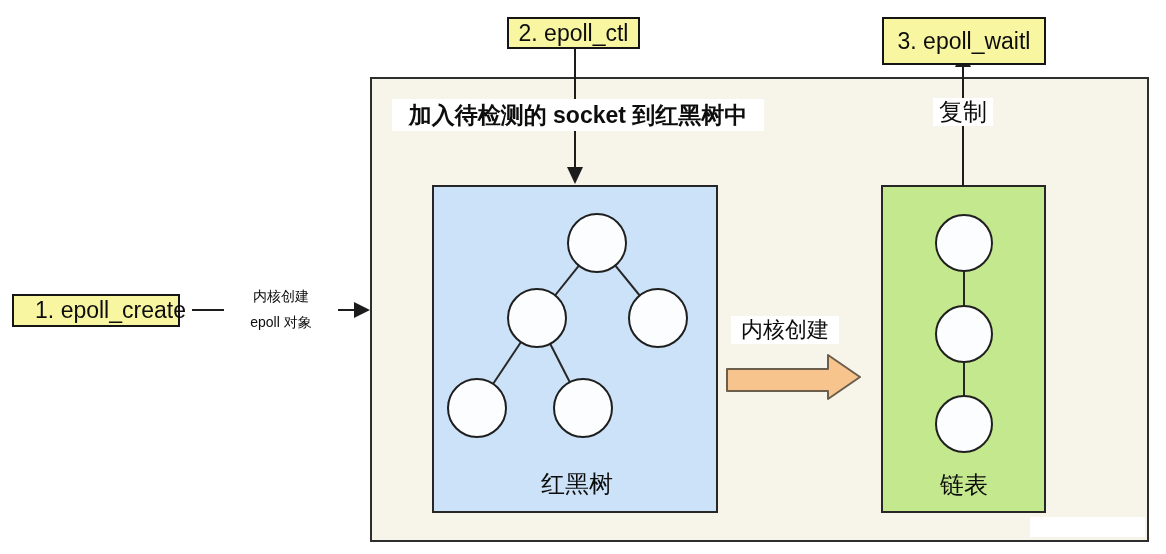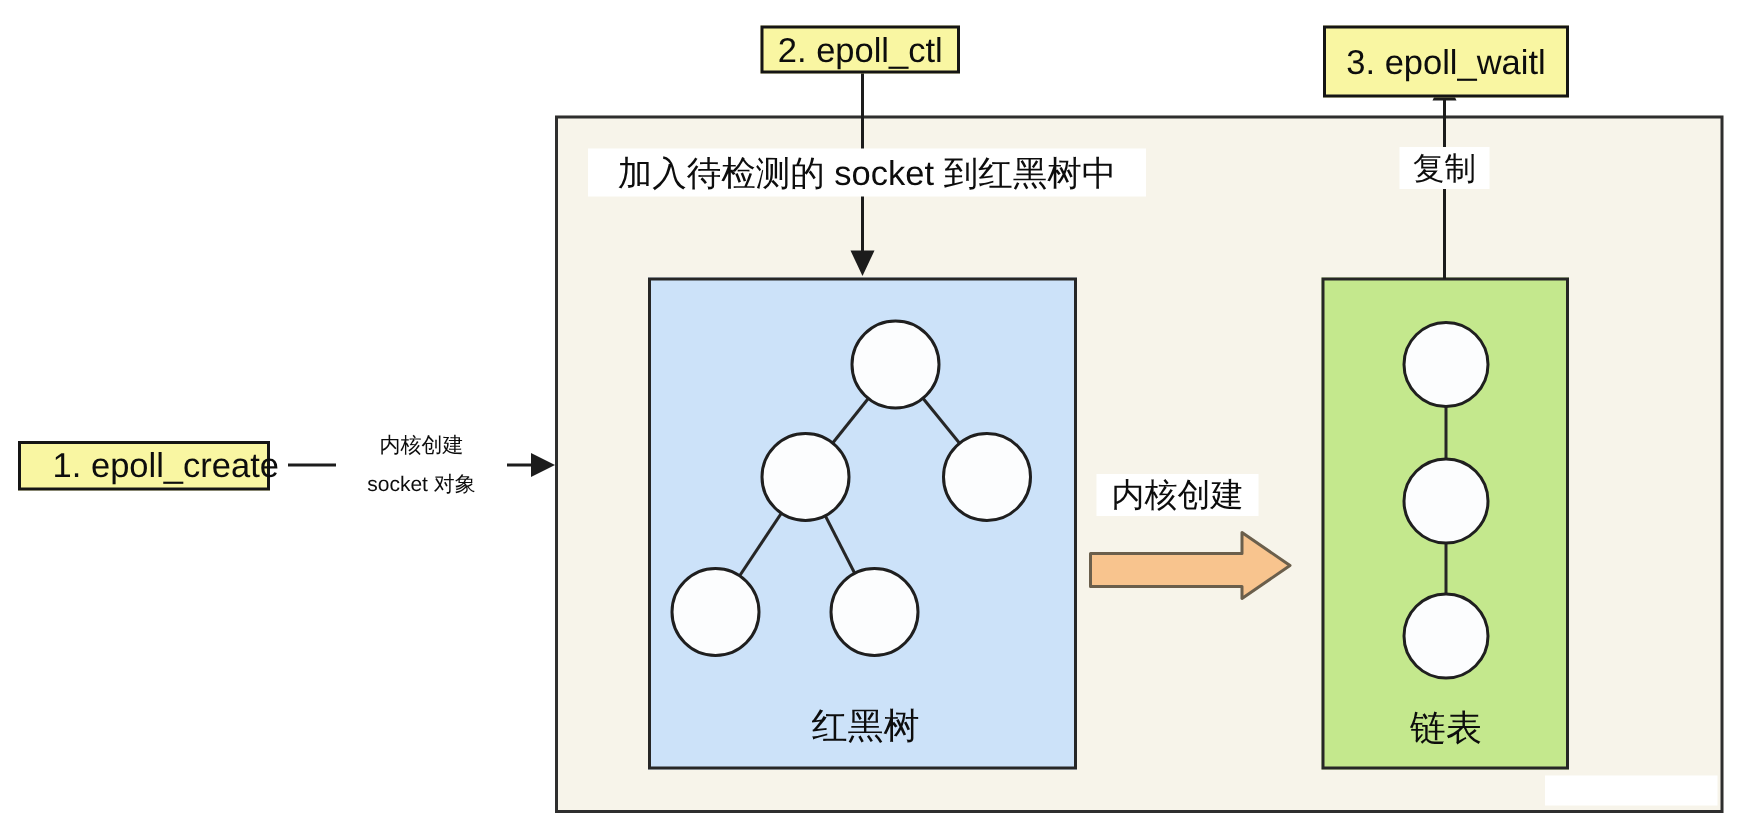--- a/index.html
+++ b/index.html
@@ -32,22 +32,22 @@
   }
   .anno{
     position:absolute;z-index:5;display:flex;align-items:center;justify-content:center;
     white-space:nowrap;
   }
   .white-bg{background:#ffffff;}
   .kernel-create{
     left:224px;top:283px;width:114px;height:52px;z-index:5;position:absolute;
     background:#ffffff;text-align:center;font-size:14px;line-height:26px;
   }
-  .add-socket{left:392px;top:99px;width:372px;height:32px;font-size:23px;}
-  .copy-label{left:933px;top:98px;width:60px;height:28px;font-size:21px;}
+  .add-socket{left:392px;top:99px;width:372px;height:32px;font-size:23px;font-weight:bold;}
+  .copy-label{left:933px;top:98px;width:60px;height:28px;font-size:24px;}
   .event-trigger{left:731px;top:316px;width:108px;height:28px;font-size:22px;}
   .box-caption{position:absolute;z-index:5;font-size:24px;text-align:center;width:100px;}
   .rbtree-caption{left:527px;top:468px;}
   .list-caption{left:914px;top:469px;}
   .white-patch{position:absolute;left:1030px;top:517px;width:115px;height:20px;background:#ffffff;z-index:5;}
 </style>
 </head>
 <body>
 
 <div class="canvas">
@@ -88,21 +88,21 @@
   <div class="node small" style="left:935px;top:214px;"></div>
   <div class="node small" style="left:935px;top:305px;"></div>
   <div class="node small" style="left:935px;top:395px;"></div>
 
   <div class="step-label" style="left:12px;top:294px;width:168px;height:33px;padding-left:29px;">1. epoll_create</div>
   <div class="step-label" style="left:507px;top:17px;width:133px;height:32px;">2. epoll_ctl</div>
   <div class="step-label" style="left:882px;top:17px;width:164px;height:48px;">3. epoll_waitl</div>
 
   <div class="kernel-create">
     <div>内核创建</div>
-    <div>socket 对象</div>
+    <div>epoll 对象</div>
   </div>
 
   <div class="anno white-bg add-socket">加入待检测的 socket 到红黑树中</div>
 
   <div class="anno white-bg copy-label">复制</div>
 
   <div class="anno white-bg event-trigger">内核创建</div>
 
   <div class="box-caption list-caption">链表</div>
   <div class="box-caption rbtree-caption">红黑树</div>

